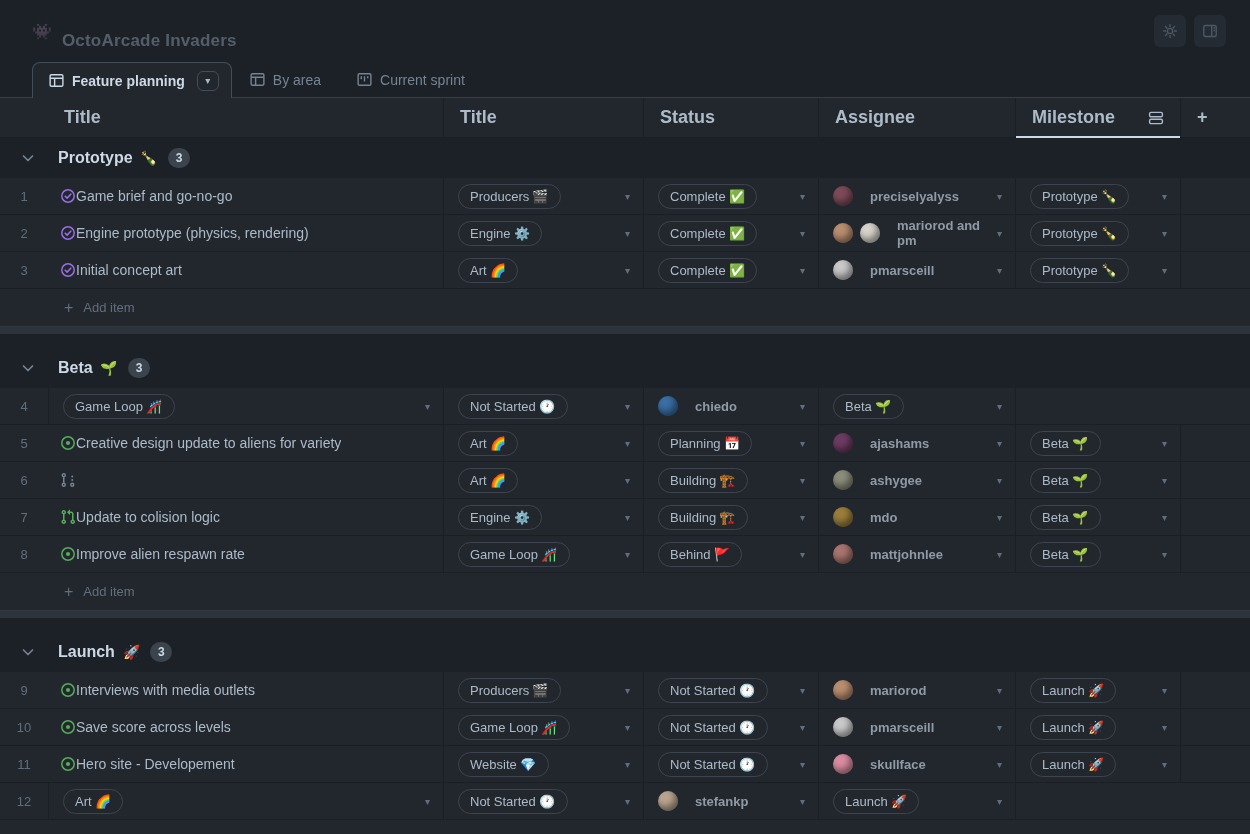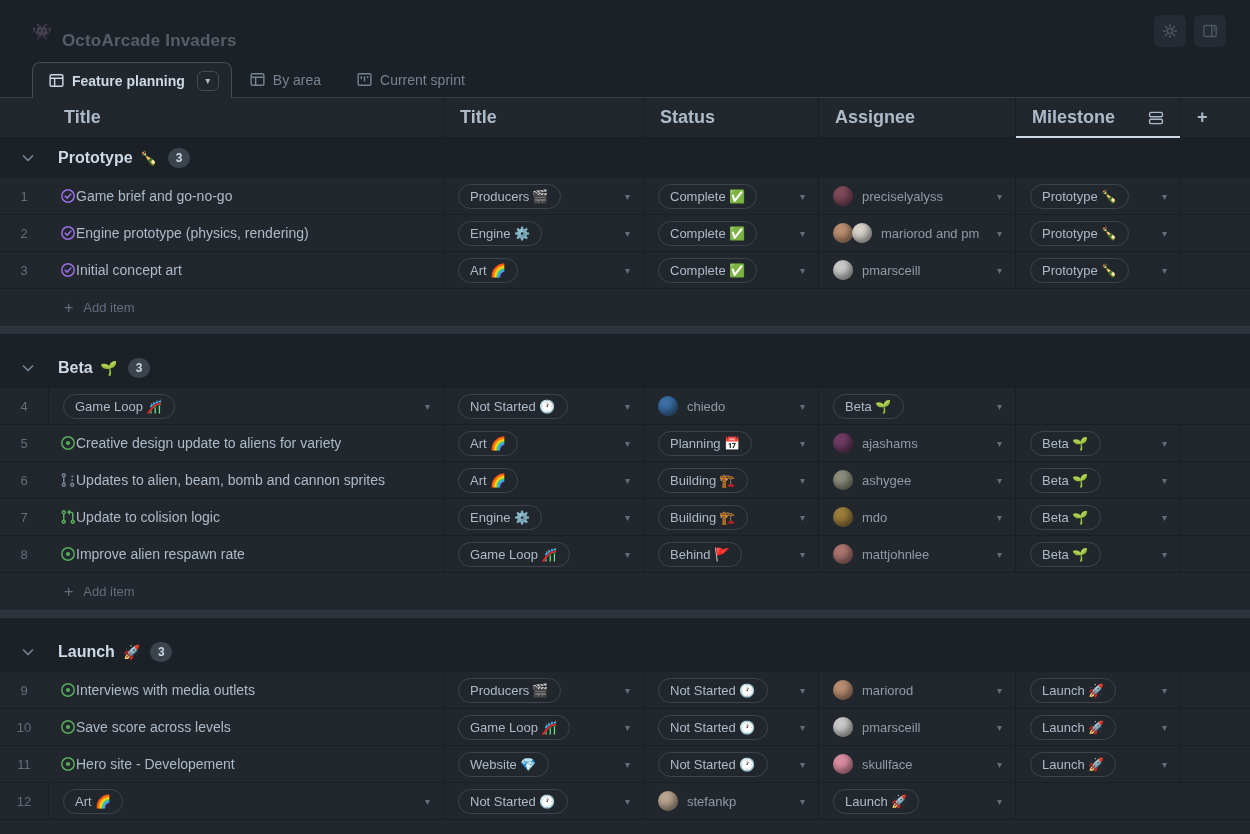--- a/index.html
+++ b/index.html
@@ -49,21 +49,21 @@
   .row { height:37px; background:#22272e; border-bottom:1px solid #1a1f26; }
   .row .cell { display:flex; align-items:center; border-left:1px solid #1a1f26; position:relative;
                padding:0 14px; overflow:hidden; }
   .row .num { justify-content:center; border-left:none; color:#636e7b; font-size:13px; padding:0; }
   .row .title-cell { border-left:none; font-size:14px; color:#adbac7; padding-left:12px; }
   .row .title-cell .t { white-space:nowrap; overflow:hidden; text-overflow:ellipsis; }
   .pill { display:inline-flex; align-items:center; gap:6px; height:25px; padding:0 11px;
           border:1px solid #3d444d; border-radius:13px; font-size:13px; color:#adbac7;
           white-space:nowrap; cursor:pointer; background:transparent; }
   .caret { position:absolute; right:13px; color:#636e7b; font-size:10px; cursor:pointer; }
-  .assignee-cell { gap:9px; font-size:13px; color:#909aa5; }
+  .assignee-cell { gap:17px; font-size:13px; color:#909aa5;font-weight:bold; }
   .avatar { width:20px; height:20px; border-radius:50%; flex:none;
             box-shadow:inset -3px -4px 6px rgba(0,0,0,.45); }
   .avatar + .avatar { margin-left:-10px; }
   .add-item { height:37px; background:#22272e; display:flex; align-items:center;
               padding-left:64px; color:#636e7b; font-size:13px; gap:10px; cursor:pointer; }
   .add-item .plus { font-size:16px; }
   .sep-band { height:8px; background:#2d333b; border-top:1px solid #323942; }
   .sep-gap { height:14px; background:#1c2128; }
   .ic { display:flex; flex:none; }
 </style>
@@ -322,21 +322,20 @@
         <span class="ic">
           <svg width="16" height="16" viewBox="0 0 16 16">
             <circle cx="3.75" cy="3.25" r="1.5" fill="none" stroke="#768390" stroke-width="1.4"></circle>
             <line x1="3.75" y1="5.2" x2="3.75" y2="10.8" stroke="#768390" stroke-width="1.5"></line>
             <circle cx="3.75" cy="12.75" r="1.5" fill="none" stroke="#768390" stroke-width="1.4"></circle>
             <circle cx="12.25" cy="12.75" r="1.5" fill="none" stroke="#768390" stroke-width="1.4"></circle>
             <circle cx="12.25" cy="4.5" r="1" fill="#768390"></circle>
             <circle cx="12.25" cy="8" r="1" fill="#768390"></circle>
           </svg>
         </span>
-        <span class="t">Updates to alien, beam, bomb and cannon sprites</span>
       </div>
       <div class="cell">
         <span class="pill">Art 🌈</span>
         <span class="caret">▾</span>
       </div>
       <div class="cell">
         <span class="pill">Building 🏗️</span>
         <span class="caret">▾</span>
       </div>
       <div class="cell assignee-cell">

